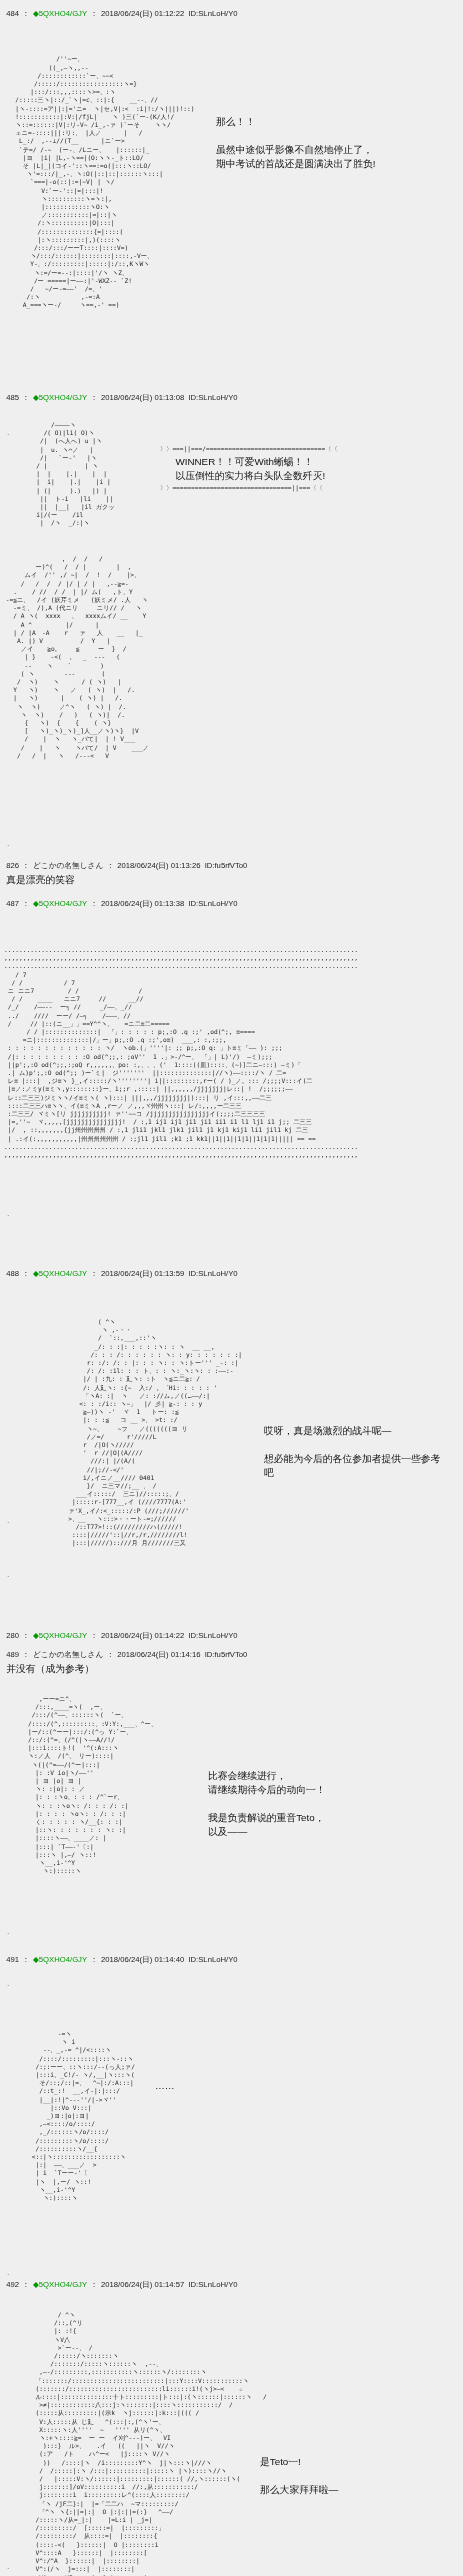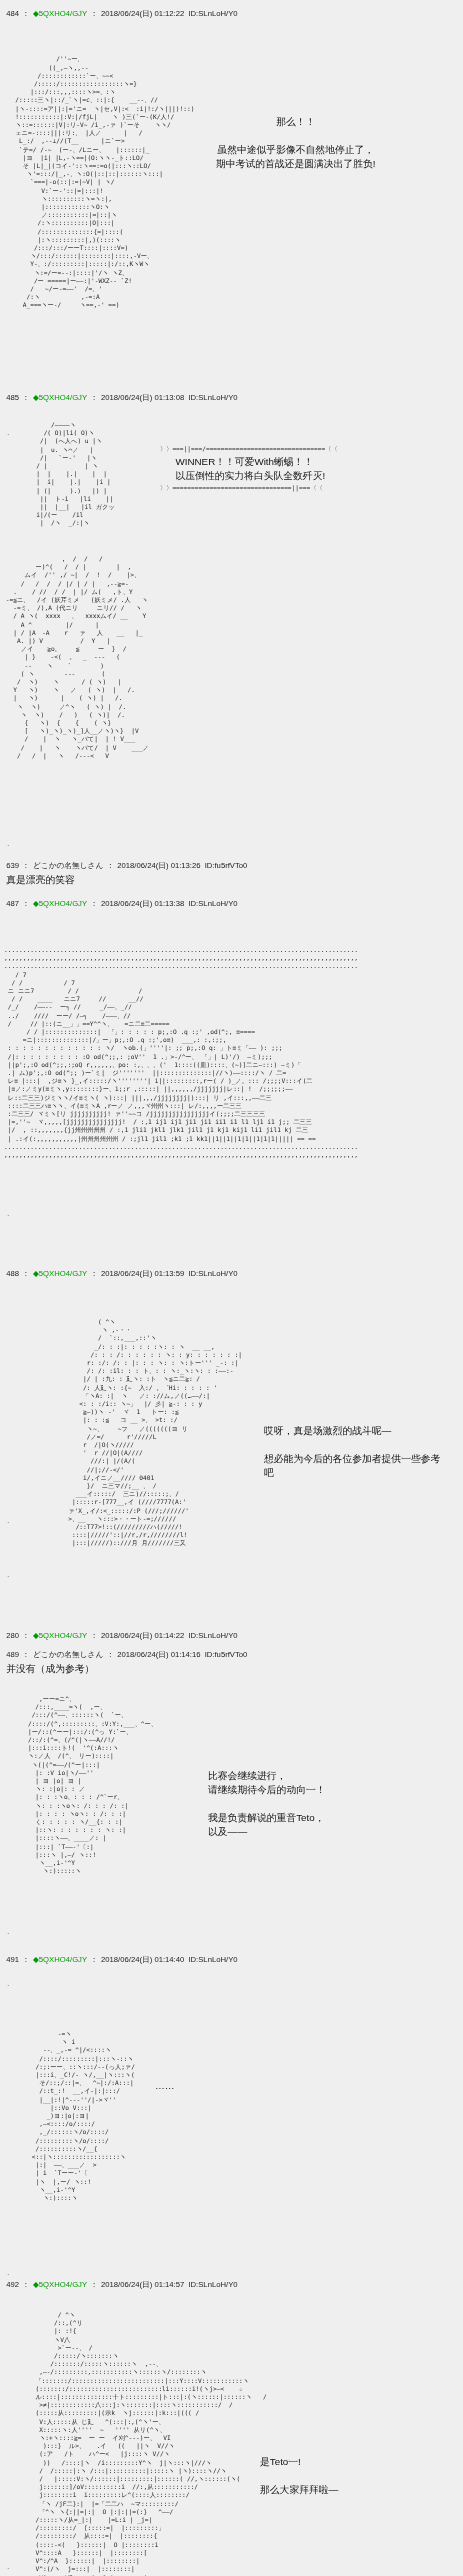--- a/index.html
+++ b/index.html
@@ -64,21 +64,21 @@
          /::::::::::::::{=|::::(
          |:ヽ:::::::::|,)(::::ヽ
         /:::/:::/ーーT::::|::::V=)
        ヽ/:::/::::::|::::::::|::::,-Vー、
        Y-、:/:::::::::|:::::|:/::,KヽWヽ
         ヽ:=/ー=--:|::::|'/ヽ ヽZ、
         /ー =====|ー——:|'-WXZ-- `Z!
        /   ~/ー-=——'  /=、'
       /:ヽ           ,-=:A
      A_===ヽー-/     ヽ==,-' ==)</pre>
-  <div class="dialogue" style="left:216px; top:106px;text-align:center;">那么！！
+  <div class="dialogue" style="left:216px; top:106px;">那么！！
 
 虽然中途似乎影像不自然地停止了，
 期中考试的首战还是圆满决出了胜负!</div>
 </section>
 
 <section class="post" style="top:393px;">
   <div class="post-header"><span class="num">485</span><span class="sep">：</span><span class="name trip">◆5QXHO4/GJY</span><span class="sep">：</span><span class="dt">2018/06/24(日) 01:13:08</span><span class="pid">ID:SLnLoH/Y0</span></div>
   <pre class="aa" style="left:25px; top:28px;">       /————ヽ
      /( O)|li( O)ヽ
     /|  (へ人へ) u |ヽ
@@ -119,21 +119,21 @@
     ヽ  ヽ)     ノ^ヽ   ( ヽ) |  /.
      ヽ  ヽ)    /   )   ( ヽ)|  /.
       {   ヽ)  {    {    ( ヽ}
       [   ヽ)_ヽ)_ヽ)_]人__ノヽ)ヽ}  |V
       /    |  ヽ   ヽ_バて|  | ! V___
      /    |   ヽ    ヽバて/  | V    ___ノ
     /   /  |   ヽ   /---&lt;   V</pre>
 </section>
 
 <section class="post" style="top:861px;">
-  <div class="post-header"><span class="num">639</span><span class="sep">：</span><span class="name">どこかの名無しさん</span><span class="sep">：</span><span class="dt">2018/06/24(日) 01:13:26</span><span class="pid">ID:fu5rfVTo0</span></div>
+  <div class="post-header"><span class="num">826</span><span class="sep">：</span><span class="name">どこかの名無しさん</span><span class="sep">：</span><span class="dt">2018/06/24(日) 01:13:26</span><span class="pid">ID:fu5rfVTo0</span></div>
   <div class="post-text">真是漂亮的笑容</div>
 </section>
 
 <section class="post" style="top:899px;">
   <div class="post-header"><span class="num">487</span><span class="sep">：</span><span class="name trip">◆5QXHO4/GJY</span><span class="sep">：</span><span class="dt">2018/06/24(日) 01:13:38</span><span class="pid">ID:SLnLoH/Y0</span></div>
   <pre class="aa" style="left:4.1px; top:47px;">...............................................................................................
 ,,,,,,,,,,,,,,,,,,,,,,,,,,,,,,,,,,,,,,,,,,,,,,,,,,,,,,,,,,,,,,,,,,,,,,,,,,,,,,,,,,,,,,,,,,,,,,,
 ...............................................................................................
    / 7
   / /           / 7

